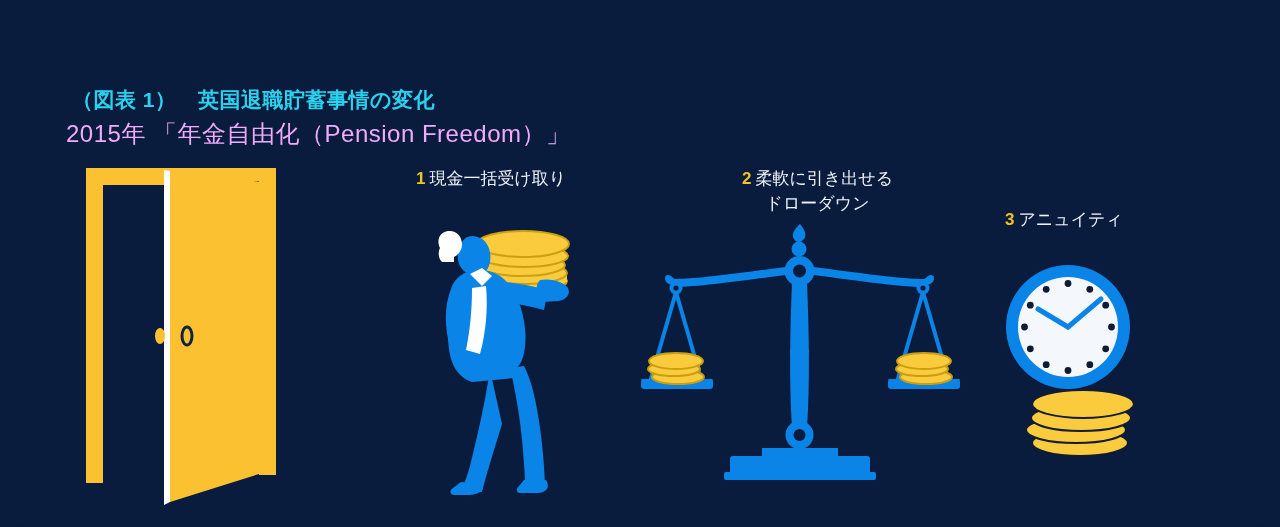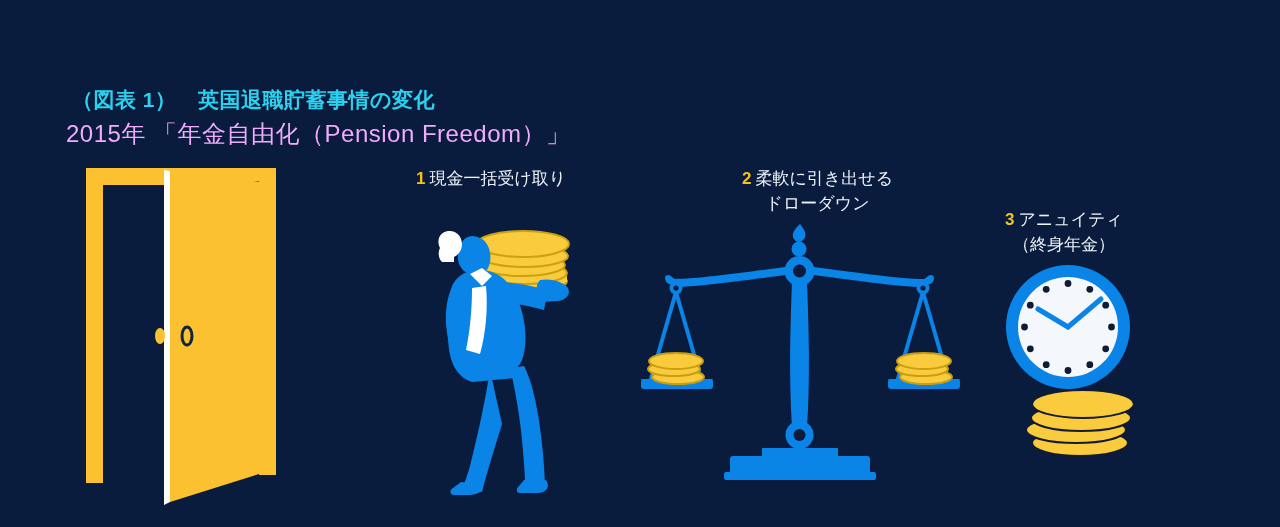--- a/index.html
+++ b/index.html
@@ -81,21 +81,20 @@
     <span class="num">1</span><span>現金一括受け取り</span>
   </div>
 
   <div class="caption" id="cap-2">
     <span class="num">2</span><span>柔軟に引き出せる</span>
     <span class="l2">ドローダウン</span>
   </div>
 
   <div class="caption" id="cap-3">
     <span class="num">3</span><span>アニュイティ</span>
-    <span class="l2">（終身年金）</span>
   </div>
 
   <div class="art" id="art-door">
     <svg viewBox="0 0 250 345" xmlns="http://www.w3.org/2000/svg">
 
       <rect x="0" y="0" width="17" height="315" fill="#fbc131"></rect>
 
       <rect x="0" y="0" width="190" height="17" fill="#fbc131"></rect>
 
       <rect x="173" y="0" width="17" height="307" fill="#fbc131"></rect>

